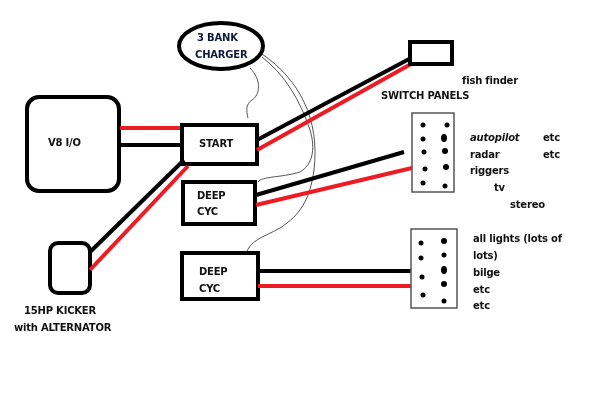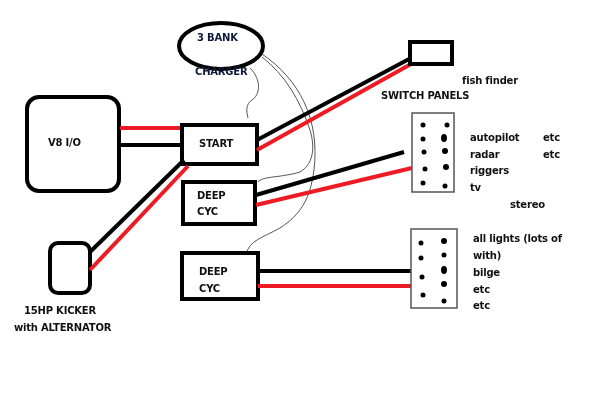--- a/index.html
+++ b/index.html
@@ -68,46 +68,46 @@
       <circle cx="444" cy="255" r="2.5"></circle>
     <circle cx="422" cy="277" r="2.5"></circle>
       <ellipse cx="444" cy="270" rx="3" ry="4"></ellipse>
     <circle cx="423" cy="295" r="2.5"></circle>
       <circle cx="444" cy="284" r="3"></circle>
     <circle cx="444" cy="301" r="2.5"></circle>
   </g>
 </svg>
 
 <div class="lbl blue" style="left:197px;top:29px;">3 BANK</div>
-<div class="lbl blue" style="left:195px;top:63px;">CHARGER</div>
+<div class="lbl blue" style="left:195px;top:46px;">CHARGER</div>
 
 <div class="lbl" style="left:48px;top:134px;text-align:right;">V8 I/O</div>
 <div class="lbl" style="left:199px;top:135px;">START</div>
 
 <div class="lbl" style="left:197px;top:187px;">DEEP</div>
 <div class="lbl" style="left:197px;top:203px;">CYC</div>
 
 <div class="lbl" style="left:199px;top:263px;">DEEP</div>
 <div class="lbl" style="left:199px;top:280px;">CYC</div>
 
 <div class="lbl" style="left:24px;top:302px;">15HP KICKER</div>
 <div class="lbl" style="left:14px;top:319px;">with ALTERNATOR</div>
 
 <div class="lbl" style="left:462px;top:45px;margin-top:27px;">fish finder</div>
 <div class="lbl" style="left:381px;top:87px;">SWITCH PANELS</div>
 
 <div>
-  <div class="lbl" style="left:470px;top:129px;">autopilot</div>
+  <div class="lbl" style="left:470px;top:129px;font-style:italic;">autopilot</div>
   <div class="lbl" style="left:470px;top:146px;">radar</div>
   <div class="lbl" style="left:470px;top:162px;">riggers</div>
-  <div class="lbl" style="left:470px;top:179px;text-align:center;">tv</div>
+  <div class="lbl" style="left:494px;top:179px;text-align:center;">tv</div>
   <div class="lbl" style="left:470px;top:196px;margin-left:40px;">stereo</div>
   <div class="lbl" style="left:543px;top:129px;">etc</div>
   <div class="lbl" style="left:543px;top:146px;">etc</div>
 </div>
 
 <div>
   <div class="lbl" style="left:473px;top:230px;">all lights (lots of</div>
-  <div class="lbl" style="left:473px;top:247px;">with)</div>
+  <div class="lbl" style="left:473px;top:247px;">lots)</div>
   <div class="lbl" style="left:473px;top:264px;">bilge</div>
   <div class="lbl" style="left:473px;top:281px;">etc</div>
   <div class="lbl" style="left:473px;top:297px;">etc</div>
 </div>
 
 </body></html>

